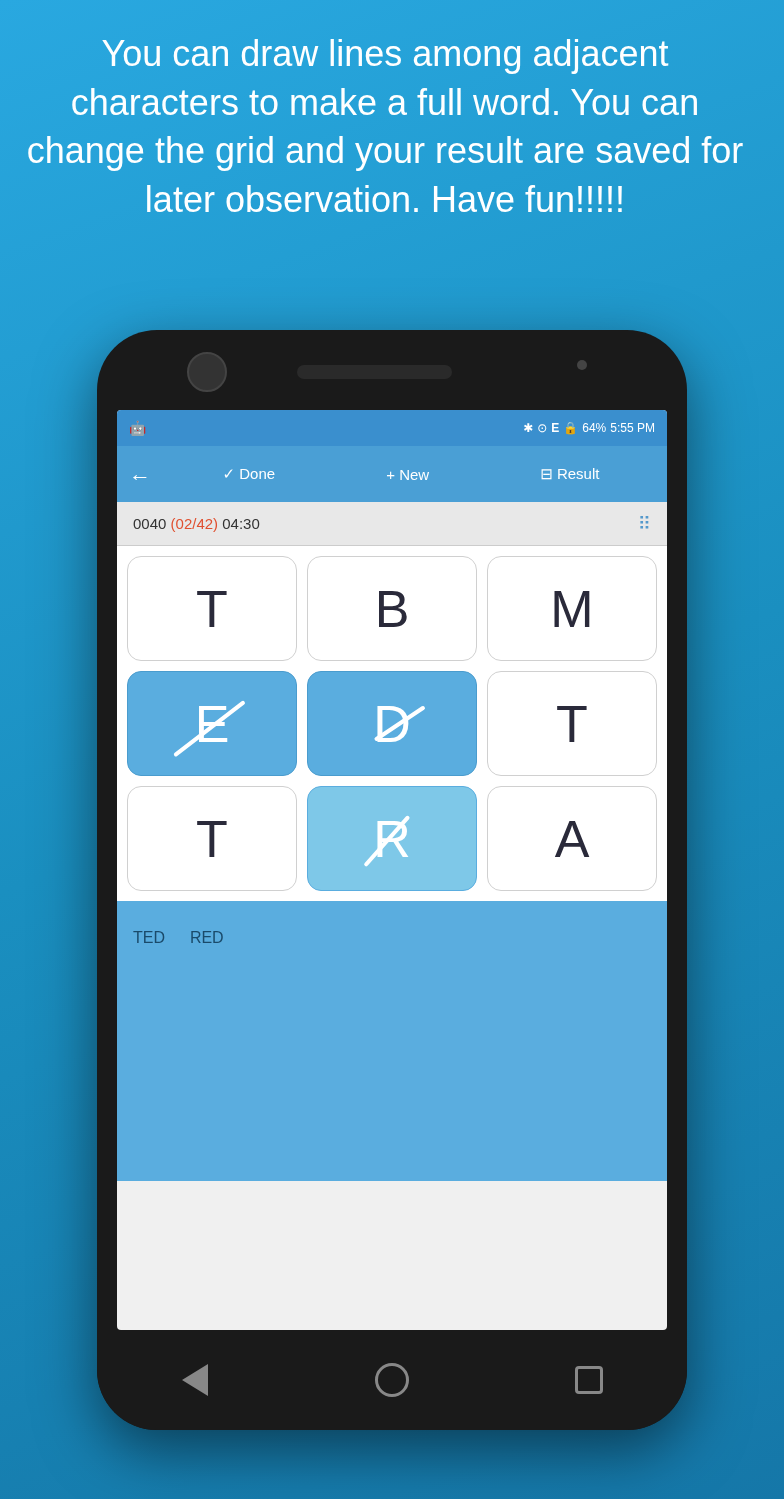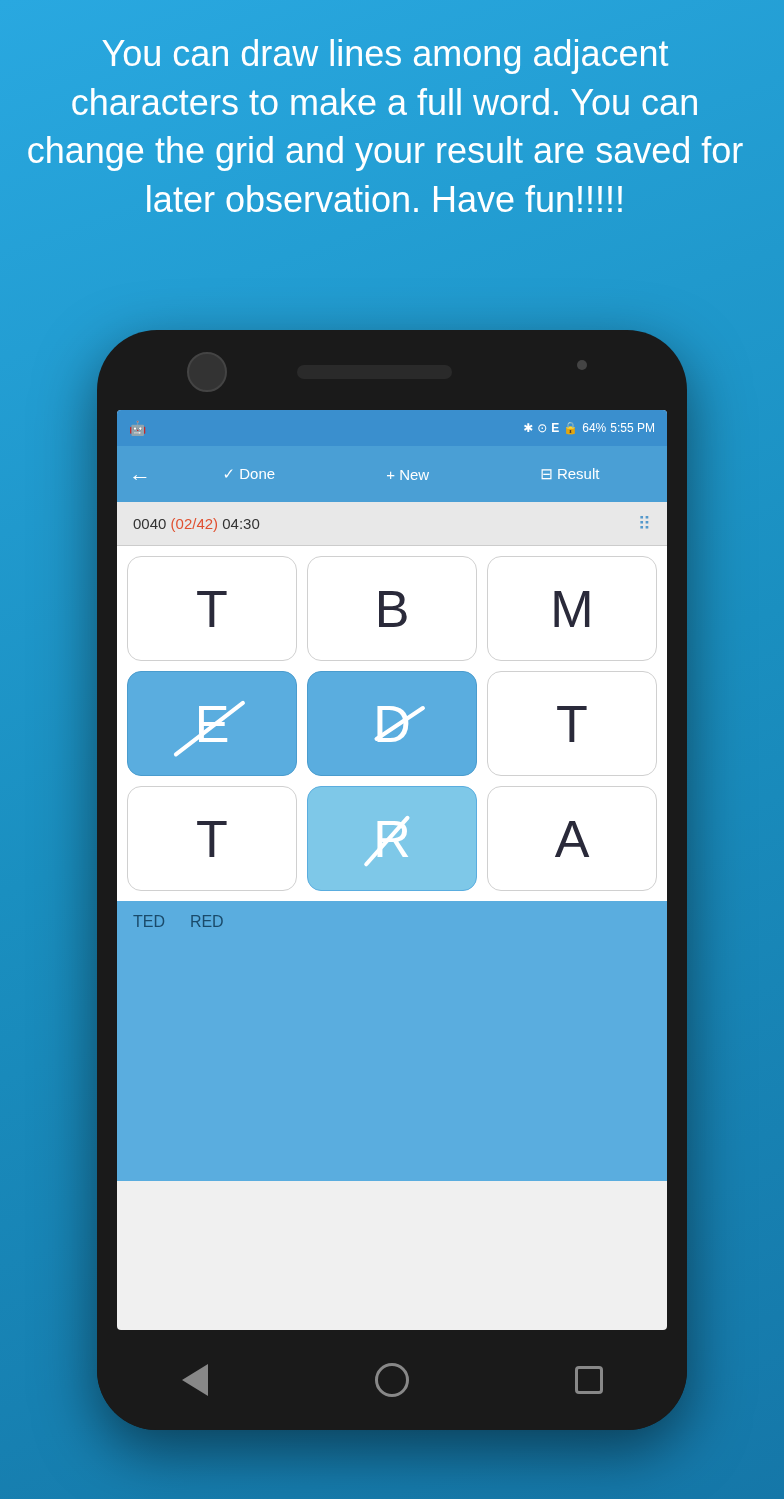--- a/index.html
+++ b/index.html
@@ -204,21 +204,21 @@
     .grid-cell svg {
       position: absolute;
       top: 0; left: 0;
       width: 100%; height: 100%;
       pointer-events: none;
     }
 
     
     .words-area {
       background: #5aaddf;
-      padding: 12px 16px;
+      padding: 28px 16px;
       min-height: 280px;
       display: flex;
       flex-wrap: wrap;
       gap: 8px;
       align-content: flex-start;
     }
 
     .word-tag {
       color: #1a4a6a;
       font-size: 16px;

